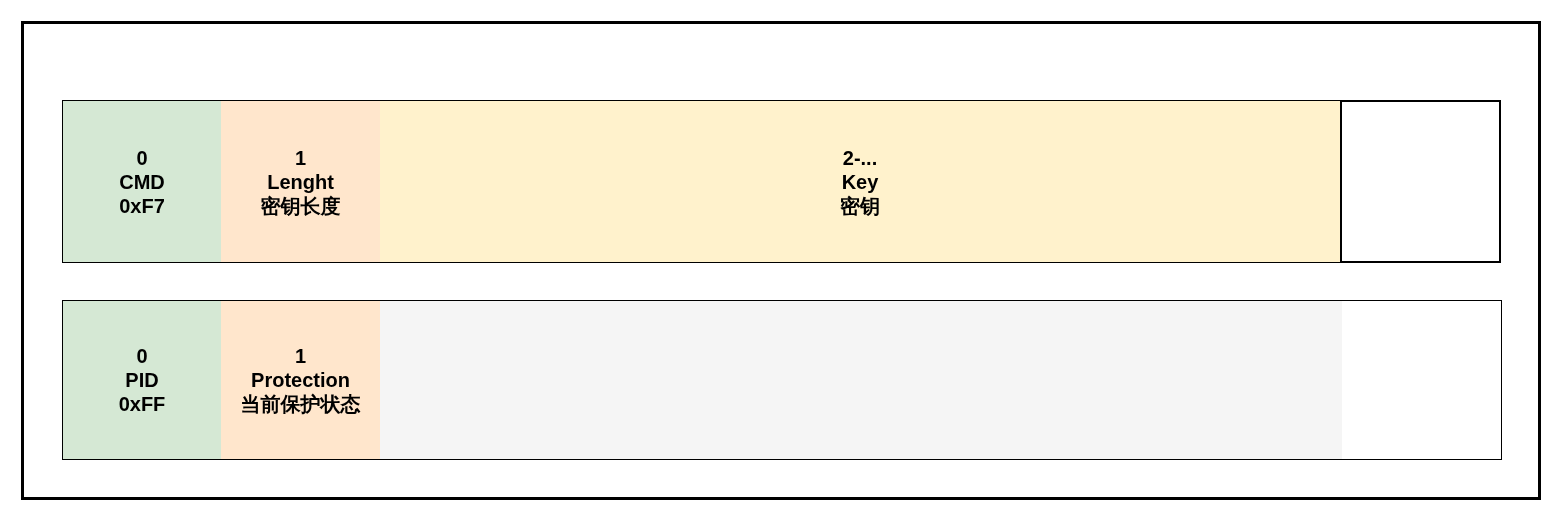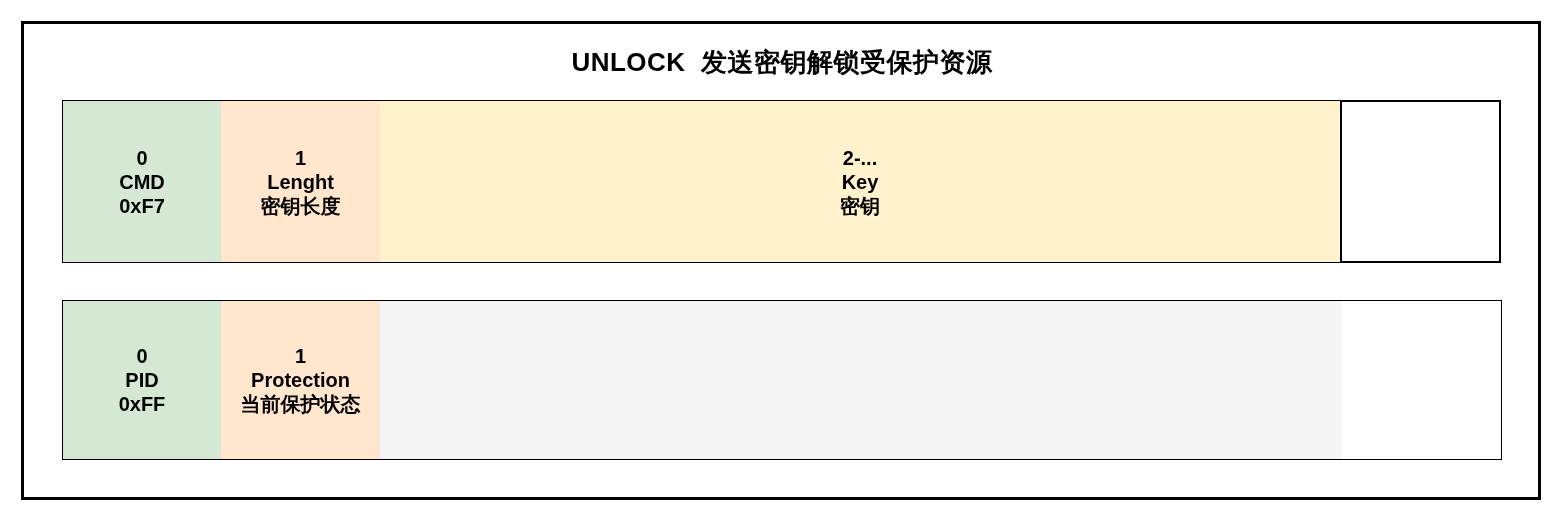--- a/index.html
+++ b/index.html
@@ -92,21 +92,20 @@
     background: #ffffff;
   }
 </style>
 </head>
 <body>
 
 <div class="canvas">
 
   <div class="frame"></div>
 
-  <div class="title">UNLOCK  发送密钥解锁受保护资源</div>
 
   <div class="packet-row row-1">
     <div class="cell c-green w-offset0">
       <span class="line">0</span>
       <span class="line">CMD</span>
       <span class="line">0xF7</span>
     </div>
     <div class="cell c-orange w-offset1">
       <span class="line">1</span>
       <span class="line">Lenght</span>

